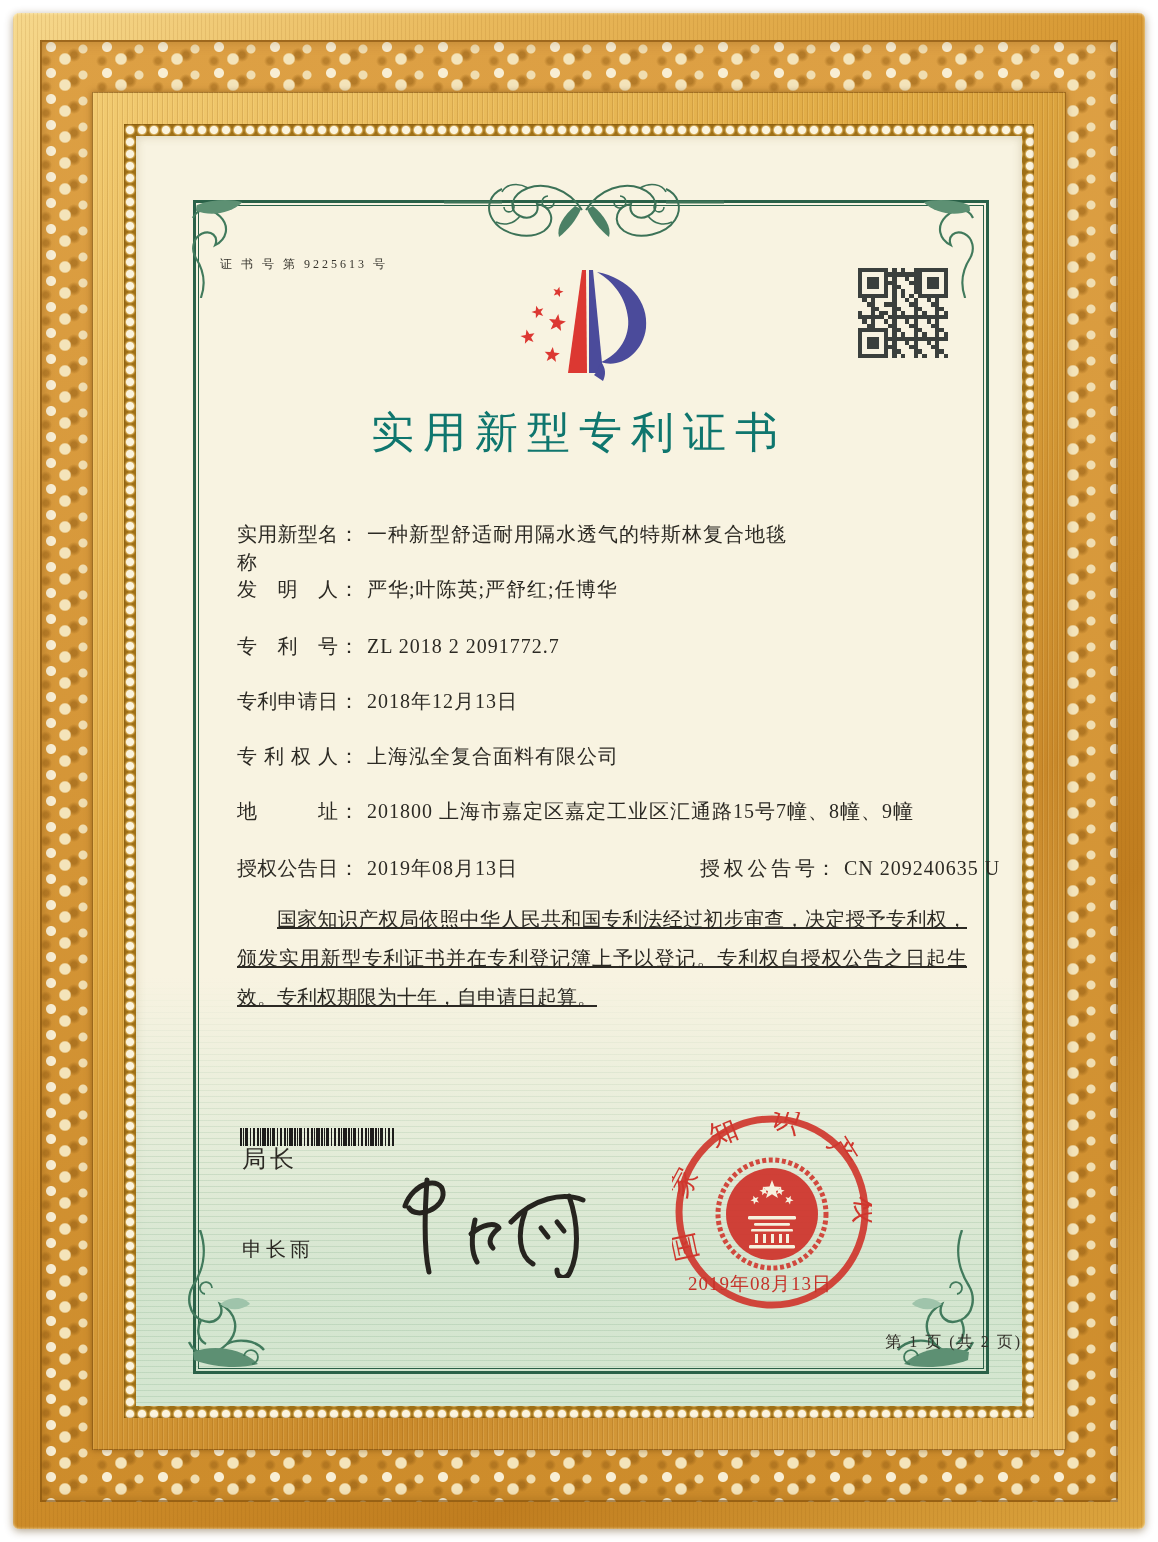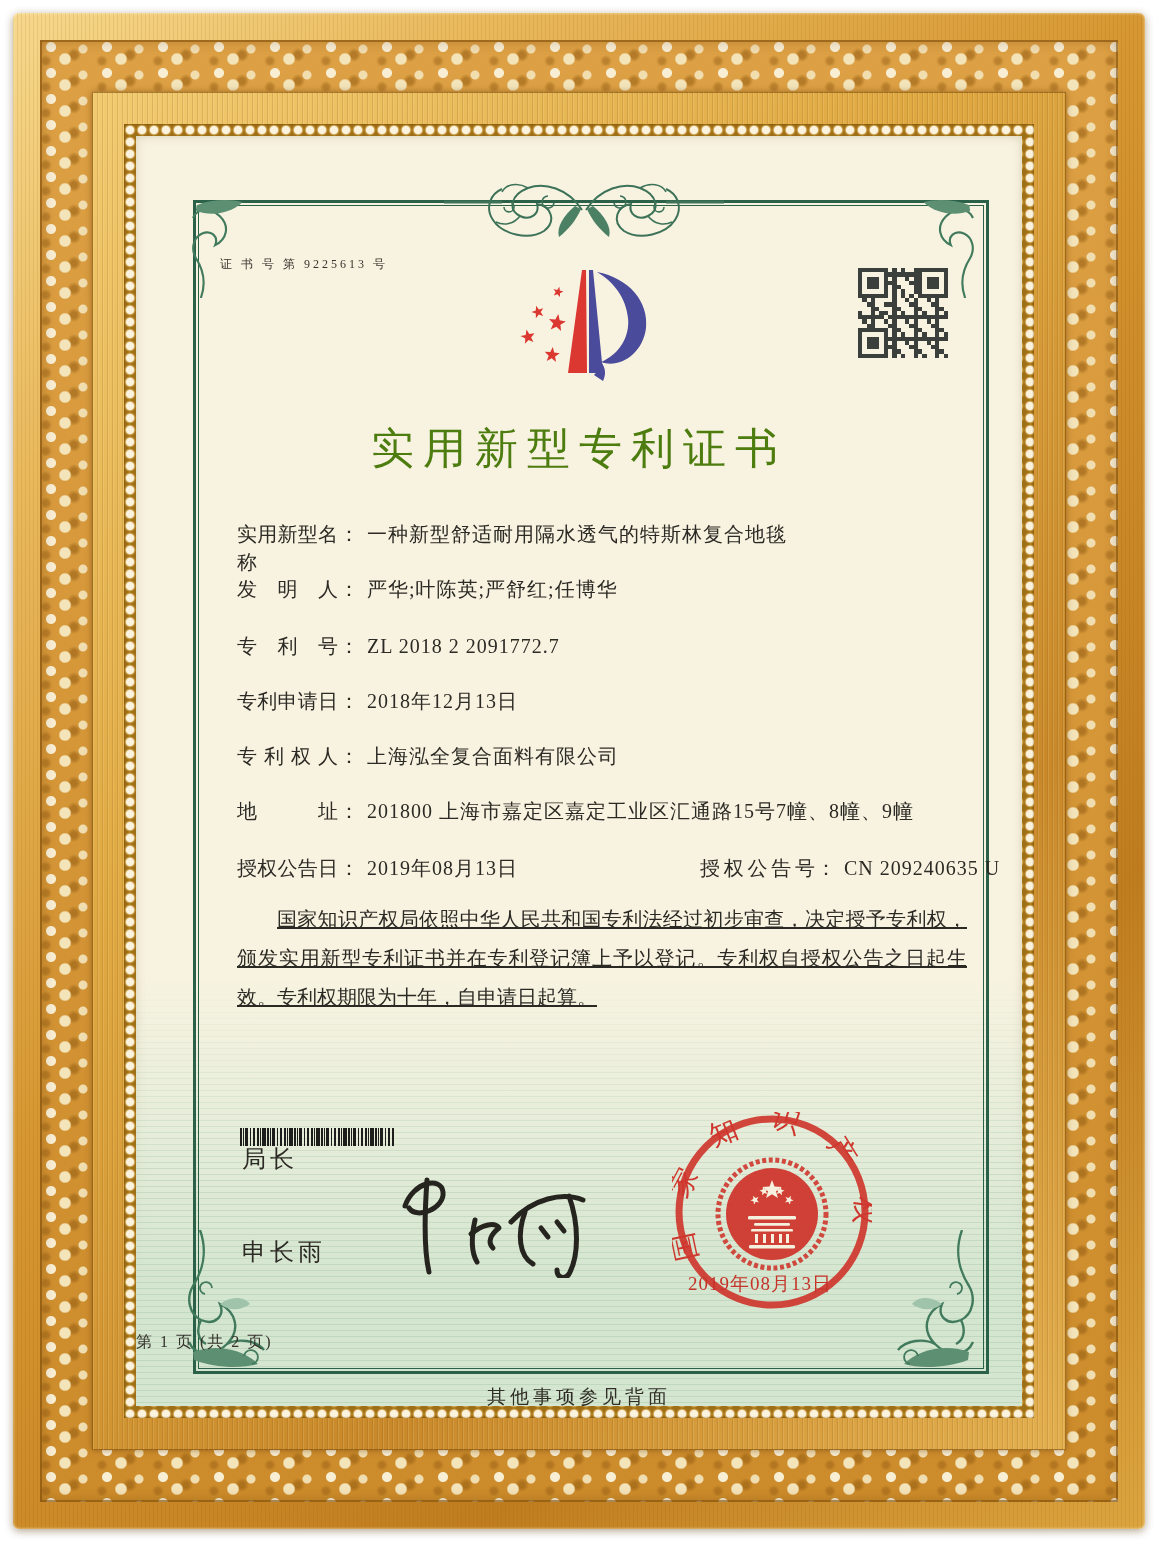--- a/index.html
+++ b/index.html
@@ -38,41 +38,41 @@
     background:repeating-linear-gradient(180deg,rgba(103,156,115,.18) 0 1px,transparent 1px 6px);
     -webkit-mask-image:linear-gradient(180deg,transparent 0,#000 45%);
             mask-image:linear-gradient(180deg,transparent 0,#000 45%);}
   .cert-border{position:absolute;left:57px;top:64px;width:790px;height:1168px;
     border:3px solid #2a6148;}
   .cert-border::after{content:"";position:absolute;inset:2px;border:1px solid #2a6148;}
   .orn{position:absolute;pointer-events:none;}
   
   .abs{position:absolute;}
   .cert-no{left:84px;top:120px;font-size:12px;letter-spacing:3px;color:#35332c;}
-  .title{left:0;right:0;top:284px;text-align:center;font-size:43px;letter-spacing:9px;
-         color:#4d7c0f;font-weight:400;}
+  .title{left:0;right:0;top:268px;text-align:center;font-size:43px;letter-spacing:9px;
+         color:#0f766e;font-weight:400;}
   .frow{left:101px;display:flex;align-items:flex-start;font-size:20px;line-height:28px;}
   .flabel{display:inline-block;width:101px;text-align:justify;text-align-last:justify;color:#2c2a24;}
   .fcolon{display:inline-block;margin-left:1px;}
   .fvalue{display:inline-block;margin-left:8px;letter-spacing:1px;}
   .addr .fvalue{width:552px;line-height:29px;}
   .grant2{position:absolute;left:449px;top:0;display:flex;font-size:20px;line-height:28px;margin-left:14px;}
   .grant2 .flabel{width:115px;}
   .paras{left:101px;top:764px;width:730px;font-size:20px;line-height:39px;
          text-align:justify;color:#2b2923;text-decoration:underline;}
   .paras p{margin:0;text-indent:2em;}
   .barcode{left:104px;top:992px;width:230px;height:18px;font-size:0;white-space:nowrap;overflow:hidden;}
   .barcode i{display:inline-block;height:100%;background:#1d1d1b;}
   .director-label{left:106px;top:1007px;font-size:24px;letter-spacing:4px;}
-  .director-name{left:106px;top:1100px;font-size:24px;letter-spacing:4px;}
+  .director-name{left:106px;top:1100px;font-size:20px;letter-spacing:4px;}
   .sig{left:247px;top:1032px;}
   .sealbox{left:536px;top:976px;width:200px;height:200px;}
   .seal-date{left:552px;top:1135px;width:170px;font-size:19px;color:#c5332a;
              letter-spacing:1px;white-space:nowrap;}
-  .page-info{left:0;right:0;top:1196px;text-align:left;font-size:16px;letter-spacing:2px;color:#33312a;}
+  .page-info{left:0;right:0;top:1196px;text-align:right;font-size:16px;letter-spacing:2px;color:#33312a;}
   .back-note{left:0;right:0;top:1248px;text-align:center;font-size:19px;letter-spacing:4px;color:#2f2d26;}
   .qr{left:722px;top:132px;width:90px;height:90px;display:grid;
       grid-template-columns:repeat(21,1fr);grid-template-rows:repeat(21,1fr);}
   .qr i{background:transparent;} .qr i.on{background:#3b403d;}
   .logo{left:369px;top:126px;}
 </style>
 </head>
 <body>
 
 <div class="stage">
@@ -680,15 +680,14 @@
           <rect x="99" y="122" width="3" height="9"></rect>
             <rect x="107" y="122" width="3" height="9"></rect>
           <rect x="114" y="122" width="3" height="9"></rect>
           <rect x="77" y="133" width="46" height="3.6" rx="1.4"></rect>
         </g>
       </g>
     </svg>
     <div class="abs seal-date">2019年08月13日</div>
 
     <div class="abs page-info">第 1 页 (共 2 页)</div>
-    <div class="abs back-note">其他事项参见背面</div>
   </div>
 </div>
 
 </body></html>

